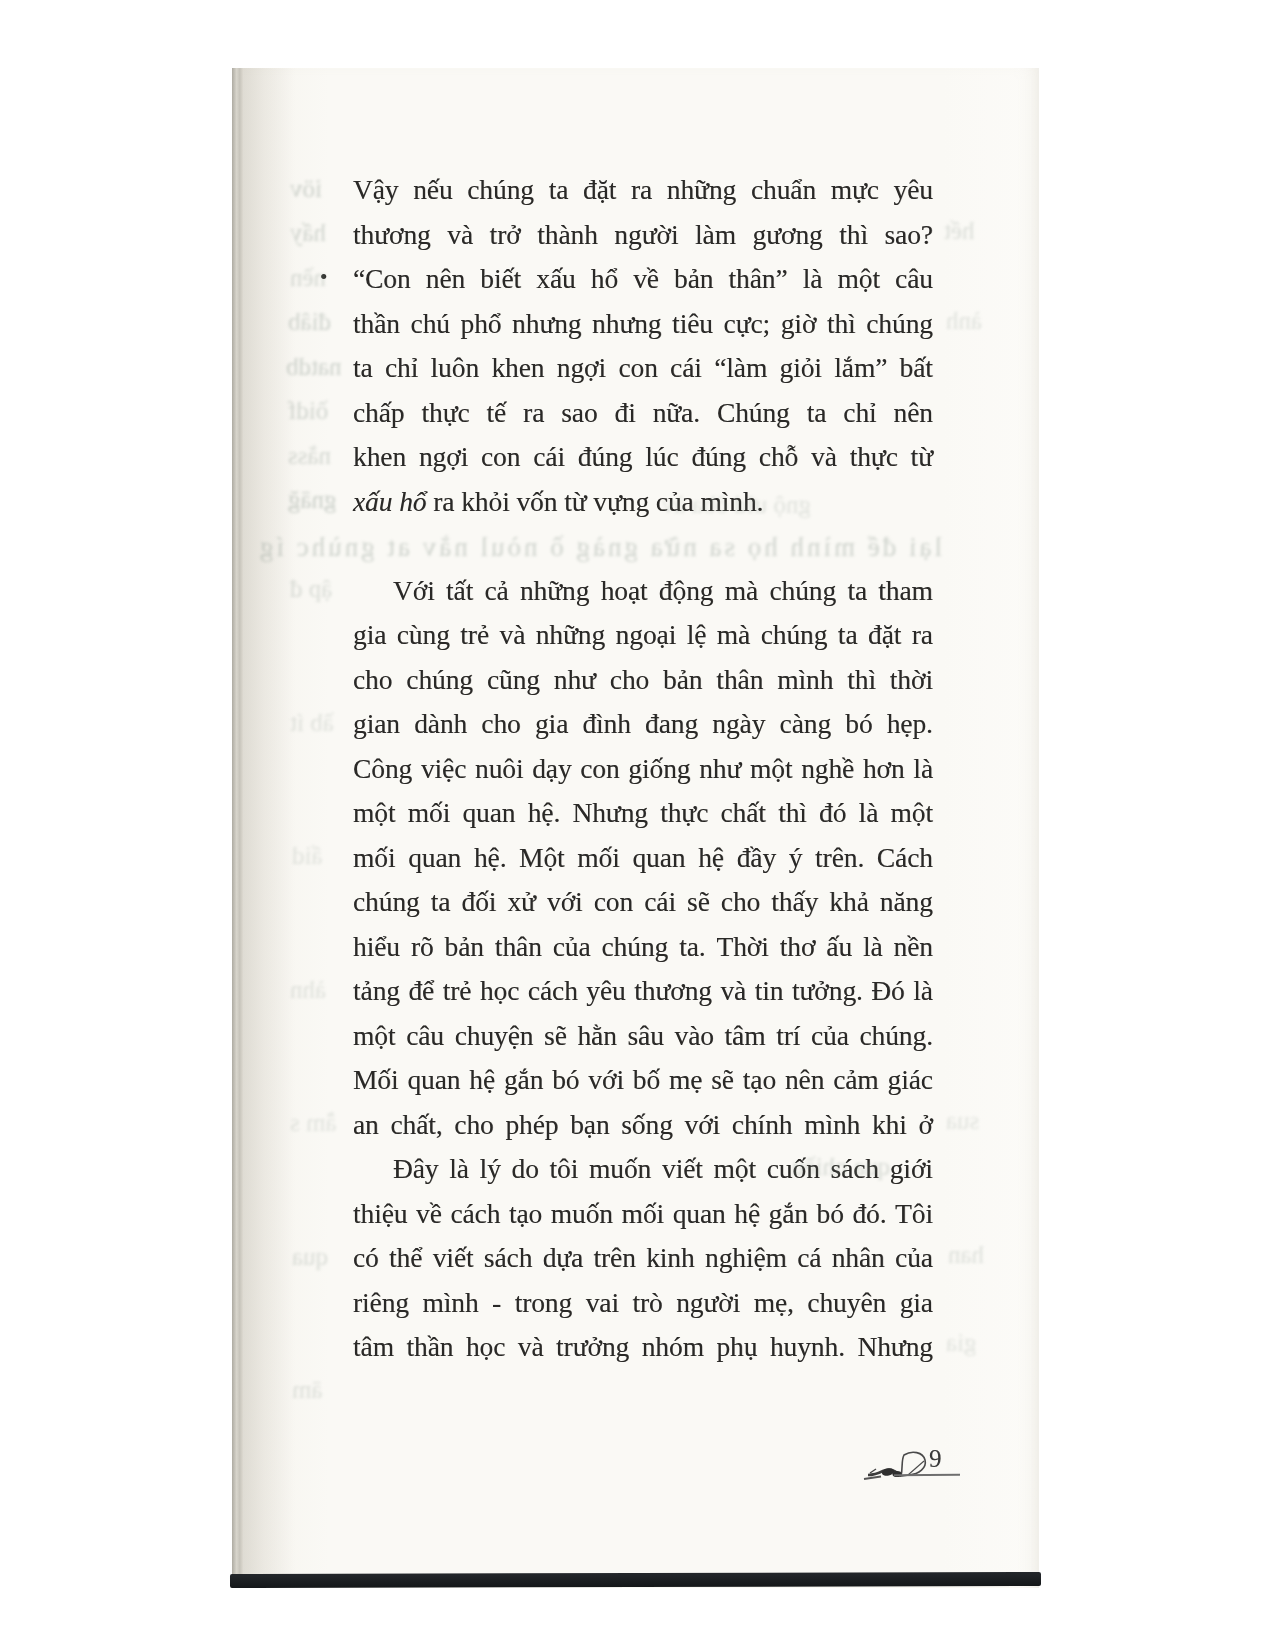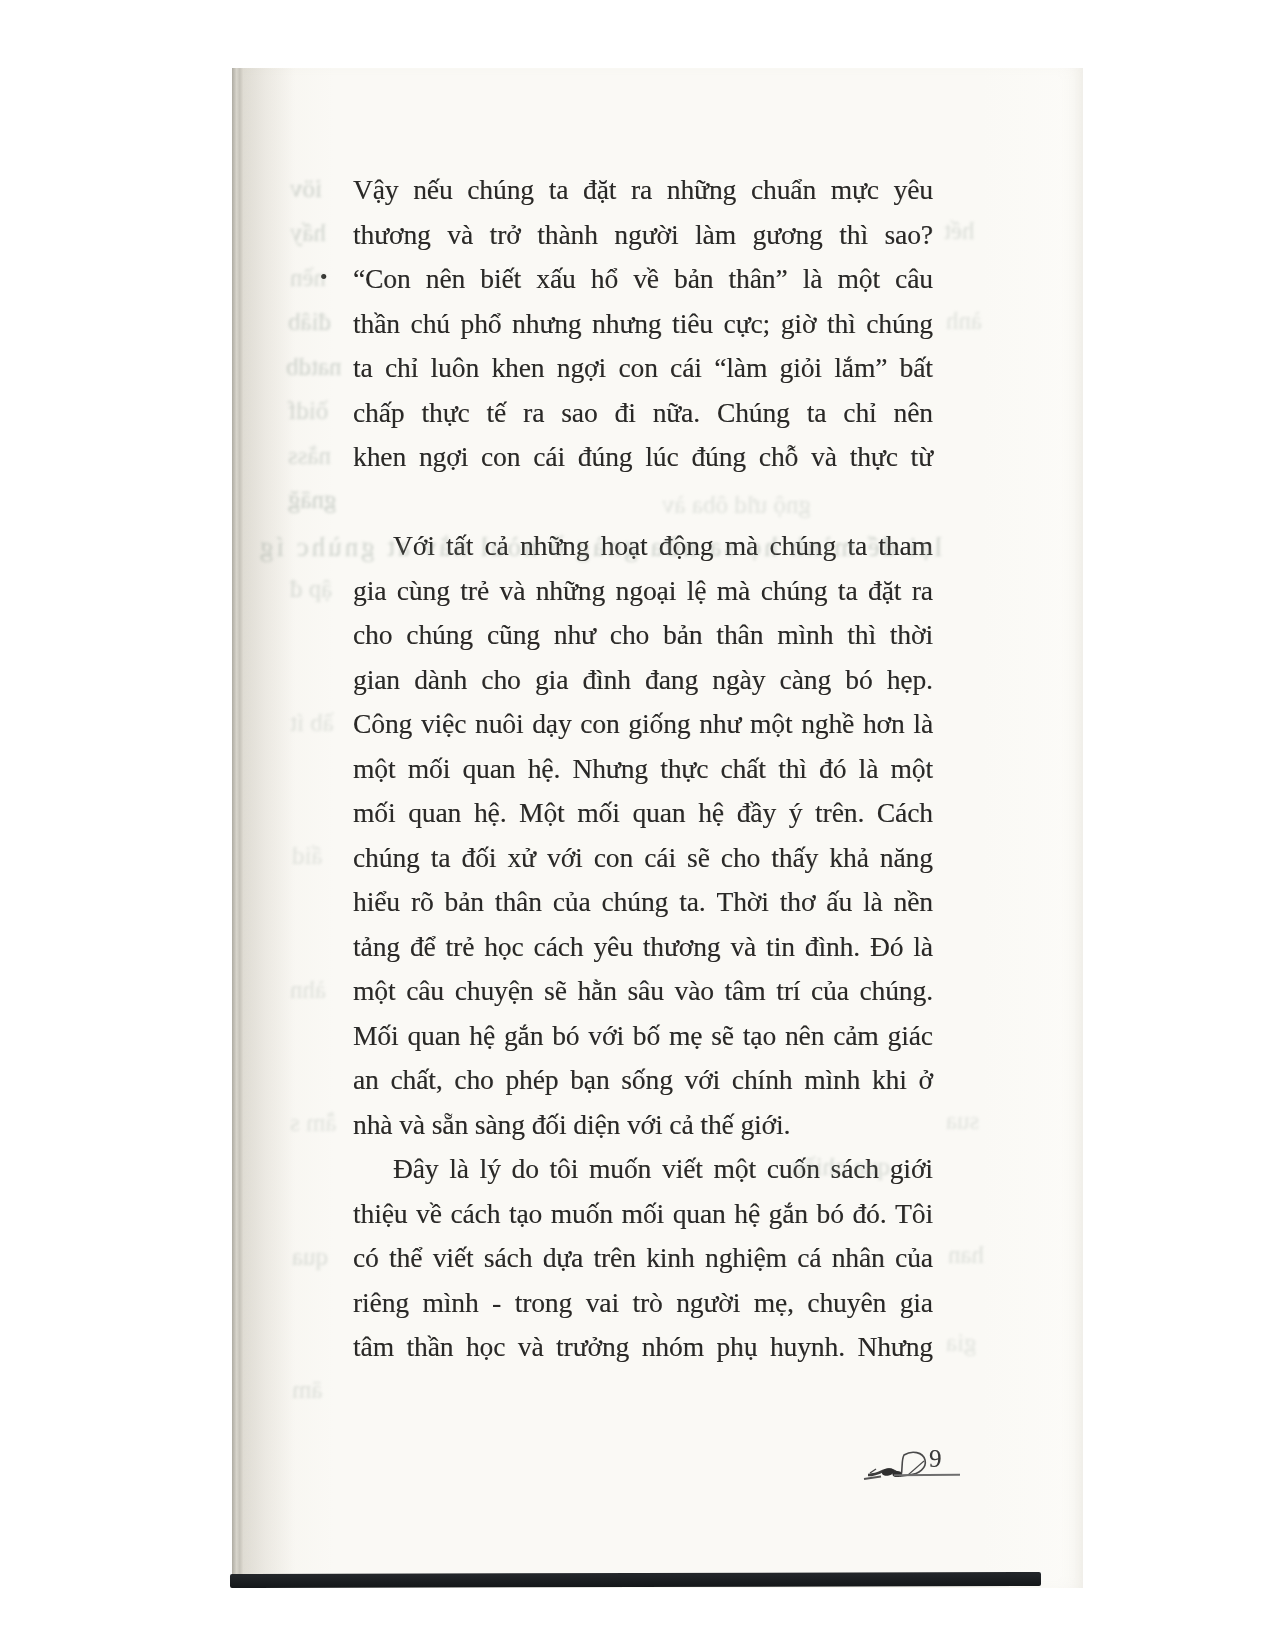--- a/index.html
+++ b/index.html
@@ -4,21 +4,20 @@
 <style>
   html,body{margin:0;padding:0;}
   body{background:#ffffff;font-family:"Liberation Serif","DejaVu Serif",serif;}
   .canvas{position:relative;width:1275px;height:1650px;background:#ffffff;overflow:hidden;}
 
   
   .sheet{
     position:absolute;left:232px;top:68px;width:807px;height:1520px;
     background:linear-gradient(90deg,#efede7 0%,#f7f5f0 4%,#faf9f5 12%,#faf9f5 88%,#fcfbf8 100%);
     box-shadow:inset -14px 0 22px -16px rgba(165,158,140,.30);
-    padding-left:44px;
   }
   
   .edge-strip{
     position:absolute;left:0;top:0;width:11px;height:100%;
     background:linear-gradient(90deg,#aeaba2 0%,#d8d5cc 42%,#c7c4bb 70%,#ddd9d0 100%);
   }
   .edge-shade{
     position:absolute;left:11px;top:0;width:52px;height:100%;
     background:linear-gradient(90deg,rgba(168,162,146,.26),rgba(168,162,146,0));
   }
@@ -152,20 +151,21 @@
           <span>con</span>
           <span>cái</span>
           <span>đúng</span>
           <span>lúc</span>
           <span>đúng</span>
           <span>chỗ</span>
           <span>và</span>
           <span>thực</span>
           <span>từ</span>
         </div>
+        <div class="line"><i>xấu hổ</i> ra khỏi vốn từ vựng của mình.</div>
         <div class="line j ind gap">
           <span>Với</span>
           <span>tất</span>
           <span>cả</span>
           <span>những</span>
           <span>hoạt</span>
           <span>động</span>
           <span>mà</span>
           <span>chúng</span>
           <span>ta</span>
@@ -279,21 +279,21 @@
         <div class="line j">
           <span>tảng</span>
           <span>để</span>
           <span>trẻ</span>
           <span>học</span>
           <span>cách</span>
           <span>yêu</span>
           <span>thương</span>
           <span>và</span>
           <span>tin</span>
-          <span>đình.</span>
+          <span>tưởng.</span>
           <span>Đó</span>
           <span>là</span>
         </div>
         <div class="line j">
           <span>một</span>
           <span>câu</span>
           <span>chuyện</span>
           <span>sẽ</span>
           <span>hằn</span>
           <span>sâu</span>
@@ -324,21 +324,20 @@
           <span>cho</span>
           <span>phép</span>
           <span>bạn</span>
           <span>sống</span>
           <span>với</span>
           <span>chính</span>
           <span>mình</span>
           <span>khi</span>
           <span>ở</span>
         </div>
-        <div class="line">nhà và sẵn sàng đối diện với cả thế giới.</div>
         <div class="line j ind">
           <span>Đây</span>
           <span>là</span>
           <span>lý</span>
           <span>do</span>
           <span>tôi</span>
           <span>muốn</span>
           <span>viết</span>
           <span>một</span>
           <span>cuốn</span>

